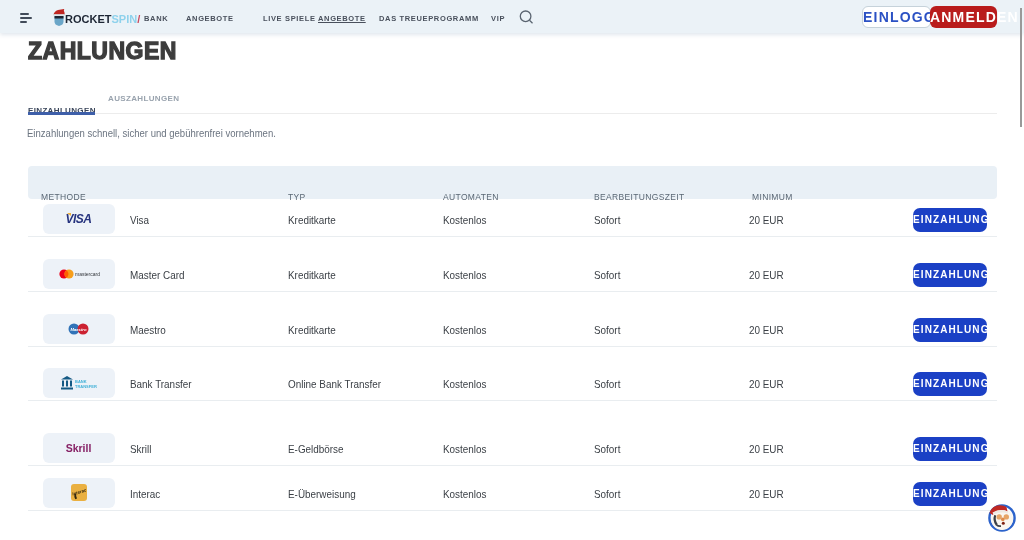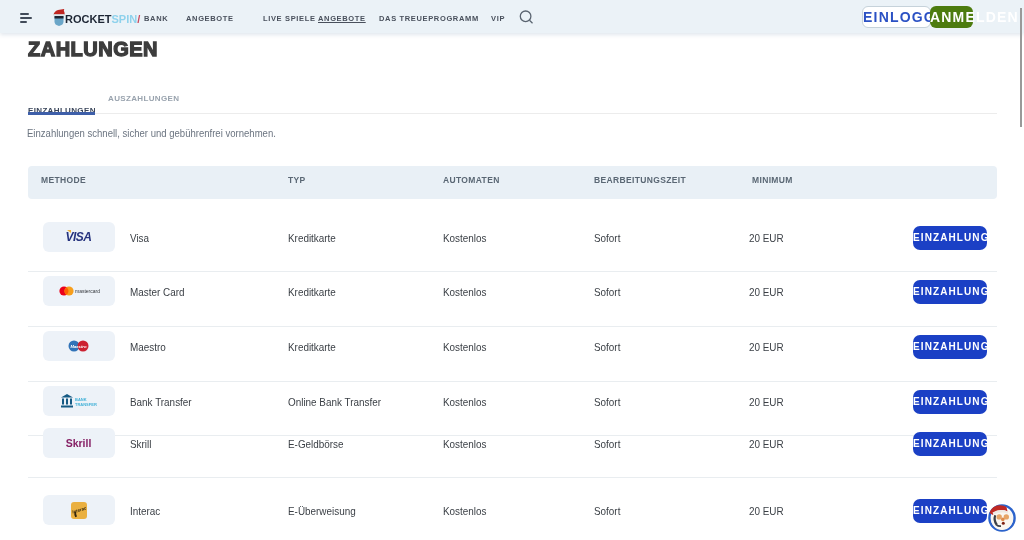--- a/index.html
+++ b/index.html
@@ -14,40 +14,40 @@
   .navlink { position:absolute; top:14px; font-size:7.5px; font-weight:bold;
     letter-spacing:0.65px; color:#49505c; white-space:nowrap; }
   #logo { position:absolute; left:53px; top:9px; width:12px; height:17px; }
   #logotext { position:absolute; left:65px; top:13px; font-size:11px; font-weight:bold;
     letter-spacing:0px; color:#1c2533; white-space:nowrap;}
   #logotext .spin { color:#8fd2ec; }
   .btn-top { position:absolute; top:6px; height:22px; border-radius:6px;
     font-size:14px; font-weight:bold; letter-spacing:1.2px; text-align:right; }
   #einloggen { left:862px; width:69px; background:#fff; border:1px solid #c6d2da;
     color:#2b51c4; line-height:20px; }
-  #anmelden { left:930px; width:43px; background:#4d7c0f; color:#fff; line-height:22px; }
-
-  
-  #title { position:absolute; left:28px; top:38px; font-size:20px; font-weight:bold;
+  #anmelden { left:930px; width:67px; background:#b91c1c; color:#fff; line-height:22px; }
+
+  
+  #title { position:absolute; left:28px; top:38px; font-size:23px; font-weight:bold;
     color:#3d3d3d; letter-spacing:0.5px; -webkit-text-stroke:1.3px #3d3d3d;
     white-space:nowrap; }
   #tabs { position:absolute; left:28px; top:90px; width:969px; border-bottom:1px solid #ececec; height:24px; }
   .tab { position:absolute; top:4px; font-size:8px; font-weight:bold; letter-spacing:0.35px; }
   #tab1 { left:0px; color:#39455a;margin-top:12px; }
   #tab2 { left:80px; color:#99a3ae; }
   #tabline { position:absolute; left:0px; top:22px; width:67px; height:3px; background:#3e5fa9; }
   #desc { position:absolute; left:27px; top:127px; font-size:11.5px; color:#6b7480;
     transform:scaleX(0.83); transform-origin:left top; }
 
   
   #thead { position:absolute; left:28px; top:166px; width:969px; height:33px;
     background:#e9f0f6; border-radius:4px; }
-  .hcell { position:absolute; top:9px; font-size:8.5px; font-weight:bold;
+  .hcell { position:absolute; top:26px; font-size:8.5px; font-weight:normal;
     letter-spacing:0.35px; color:#5a6774; }
-  .row { position:absolute; left:28px; width:969px; height:72px; border-bottom:1px solid #e9edf0; }
+  .row { position:absolute; left:28px; width:969px; height:37px; border-bottom:1px solid #e9edf0; }
   .cell { position:absolute; top:50%; transform:translateY(calc(-50% + 2px)) scaleX(0.9);
     transform-origin:left center; font-size:11px; color:#3a3f45; }
   .c-name { left:102px; }
   .c-typ { left:260px; }
   .c-kom { left:415px; }
   .c-zeit { left:566px; }
   .c-min { left:721px; }
   .logocard { position:absolute; left:14.5px; top:50%; transform:translateY(calc(-50% + 1px));
     width:72px; height:30px; background:#edf2f8; border-radius:6px; display:flex;
     align-items:center; justify-content:center; }
@@ -170,21 +170,21 @@
     </svg>
   </div>
   <span class="cell c-name">Bank Transfer</span>
   <span class="cell c-typ">Online Bank Transfer</span>
   <span class="cell c-kom">Kostenlos</span>
   <span class="cell c-zeit">Sofort</span>
   <span class="cell c-min">20 EUR</span>
   <div class="paybtn">EINZAHLUNG</div>
 </div>
 
-<div class="row" style="top:406px;">
+<div class="row" style="top:429px;">
   <div class="logocard">
       <span class="skrill">Skrill</span>
     </div>
   <span class="cell c-name">Skrill</span>
   <span class="cell c-typ">E-Geldbörse</span>
   <span class="cell c-kom">Kostenlos</span>
   <span class="cell c-zeit">Sofort</span>
   <span class="cell c-min">20 EUR</span>
   <div class="paybtn">EINZAHLUNG</div>
 </div>

